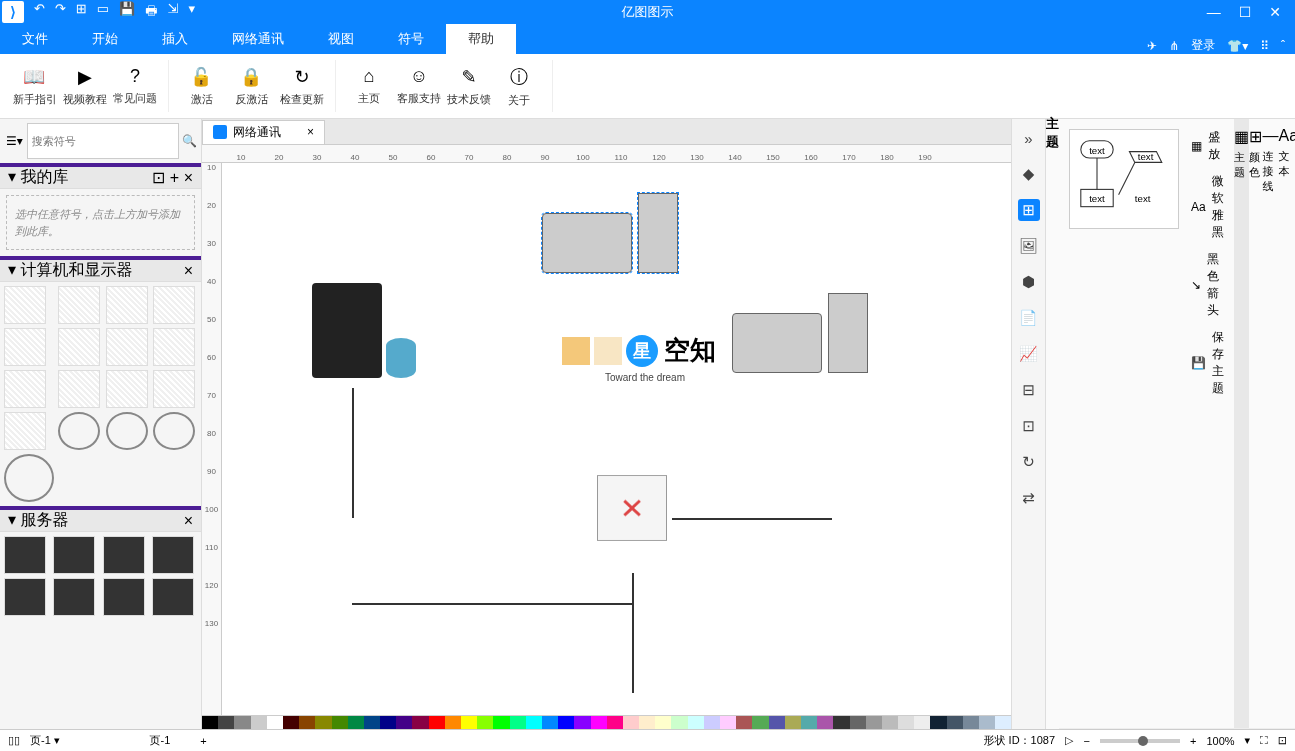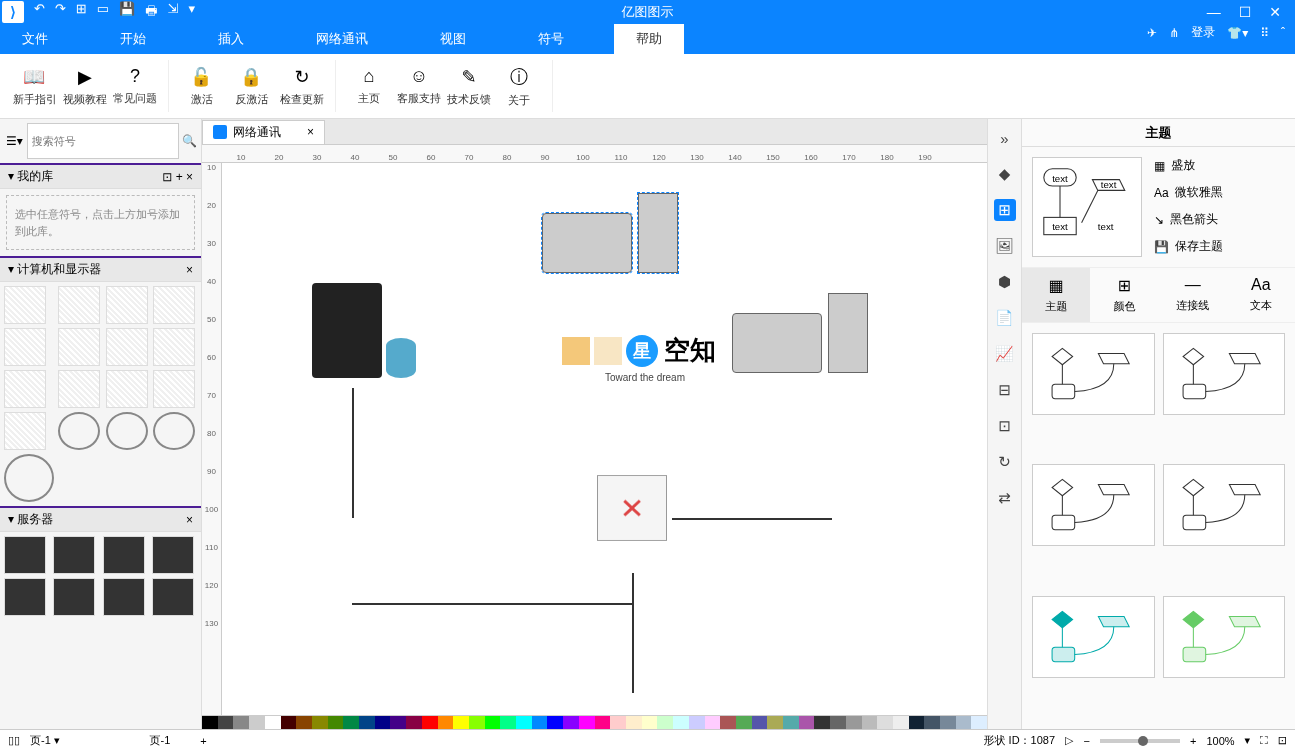--- a/index.html
+++ b/index.html
@@ -7,42 +7,42 @@
 
 
 .titlebar { height: 24px; background: #0b84ff; display: flex; align-items: center; color: #fff; position: relative; }
 .titlebar .logo { width: 22px; height: 22px; background: #fff; color: #0b84ff; display: flex; align-items: center; justify-content: center; font-weight: bold; margin-left: 2px; border-radius: 2px; font-size: 14px; }
 .titlebar .qat { display: flex; gap: 10px; margin-left: 10px; }
 .titlebar .qat span { font-size: 13px; cursor: pointer; }
 .titlebar .title { position: absolute; left: 50%; transform: translateX(-50%); font-size: 13px; }
 .titlebar .win-controls { margin-left: auto; display: flex; gap: 18px; margin-right: 14px; font-size: 14px; }
 
 
-.menubar { height: 30px; background: #0b84ff; display: flex; align-items: flex-start; position: relative; gap: 28px; }
+.menubar { height: 30px; background: #0b84ff; display: flex; align-items: flex-end; position: relative; }
 .menubar .menu-item { color: #fff; padding: 0 22px; height: 30px; display: flex; align-items: center; cursor: pointer; font-size: 13px; }
 .menubar .menu-item.active { background: #fff; color: #333; }
 .menubar .right-icons { position: absolute; right: 10px; display: flex; gap: 12px; color: #fff; align-items: center; }
 
 
 .ribbon { height: 65px; border-bottom: 1px solid #ddd; display: flex; padding: 6px 10px; gap: 4px; }
 .ribbon-group { display: flex; border-right: 1px solid #eee; padding-right: 8px; margin-right: 4px; }
 .ribbon-btn { display: flex; flex-direction: column; align-items: center; justify-content: center; width: 50px; cursor: pointer; gap: 4px; }
 .ribbon-btn .ico { font-size: 18px; }
 .ribbon-btn .lbl { font-size: 11px; color: #333; }
 
 
 .main { display: flex; height: 610px; }
 
 
 .left-panel { width: 202px; background: #f5f5f5; border-right: 1px solid #ddd; display: flex; flex-direction: column; }
 .panel-header { height: 28px; display: flex; align-items: center; padding: 0 8px; border-bottom: 1px solid #ddd; justify-content: space-between; }
 .search-row { display: flex; align-items: center; padding: 4px 6px; gap: 4px; }
 .search-row input { flex: 1; border: 1px solid #ccc; height: 36px; padding: 0 4px; font-size: 11px; }
-.section-hdr { height: 26px; background: #e8e8e8; display: flex; align-items: center; padding: 0 8px; font-size: 12px; justify-content: space-between; border-top: 2px solid #4c1d95; border-bottom: 1px solid #ddd; cursor: pointer; }
-.section-body { padding: 6px; }
+.section-hdr { height: 26px; background: #e8e8e8; display: flex; align-items: center; padding: 0 8px; font-size: 16px; justify-content: space-between; border-top: 4px solid #4c1d95; border-bottom: 1px solid #ddd; cursor: pointer; }
+.section-body { padding: 6px; font-style: italic; }
 .hint-box { border: 1px dashed #bbb; padding: 10px 8px; color: #888; font-size: 11px; line-height: 1.5; }
 .shape-grid { display: grid; grid-template-columns: repeat(4, 1fr); gap: 4px; padding: 4px; }
 .shape-grid .shape { width: 42px; height: 38px; background: repeating-linear-gradient(45deg,#f0f0f0,#f0f0f0 2px,#fff 2px,#fff 4px); border: 1px solid #ddd; cursor: pointer; }
 .shape.face { border-radius: 50%; background: #f5f5f5; border: 2px solid #888; }
 
 
 .canvas-area { flex: 1; display: flex; flex-direction: column; background: #fff; position: relative; }
 .tab-row { height: 26px; background: #e8e8e8; display: flex; align-items: center; border-bottom: 1px solid #ccc; }
 .doc-tab { background: #fff; height: 24px; display: flex; align-items: center; padding: 0 10px; gap: 6px; border: 1px solid #ccc; border-bottom: none; font-size: 12px; }
 .doc-tab .tabico { width: 14px; height: 14px; background: #0b84ff; border-radius: 2px; }
@@ -79,21 +79,21 @@
 
 
 .color-palette { height: 14px; display: flex; border-top: 1px solid #ccc; }
 .color-palette span { flex: 1; }
 
 
 .right-strip { width: 34px; background: #f5f5f5; border-left: 1px solid #ddd; display: flex; flex-direction: column; align-items: center; gap: 14px; padding-top: 8px; }
 .right-strip .rico { width: 22px; height: 22px; display: flex; align-items: center; justify-content: center; cursor: pointer; font-size: 15px; color: #444; }
 .right-strip .rico.active { background: #0b84ff; color: #fff; border-radius: 3px; }
 
-.right-panel { width: 274px; background: #fafafa; border-left: 1px solid #ddd; display: flex; flex-direction: column; }
+.right-panel { width: 250px; background: #fafafa; border-left: 1px solid #ddd; display: flex; }
 .rp-title { height: 28px; display: flex; align-items: center; justify-content: center; font-size: 13px; font-weight: bold; border-bottom: 1px solid #ddd; }
 .rp-top { display: flex; padding: 10px; gap: 12px; border-bottom: 1px solid #eee; }
 .preview-box { width: 110px; height: 100px; border: 1px solid #ccc; background: #fff; display: flex; align-items: center; justify-content: center; font-size: 10px; }
 .prop-list { flex: 1; display: flex; flex-direction: column; gap: 10px; font-size: 12px; }
 .prop-list .prow { display: flex; align-items: center; gap: 6px; }
 .tab-icons { display: flex; border-bottom: 1px solid #eee; }
 .tab-icons .ti { flex: 1; display: flex; flex-direction: column; align-items: center; padding: 8px 0; gap: 4px; cursor: pointer; font-size: 11px; }
 .tab-icons .ti.active { background: #e8e8e8; }
 .theme-grid { flex: 1; display: grid; grid-template-columns: 1fr 1fr; gap: 8px; padding: 10px; overflow-y: auto; }
 .theme-item { height: 82px; border: 1px solid #ccc; background: #fff; cursor: pointer; display: flex; align-items: center; justify-content: center; }

